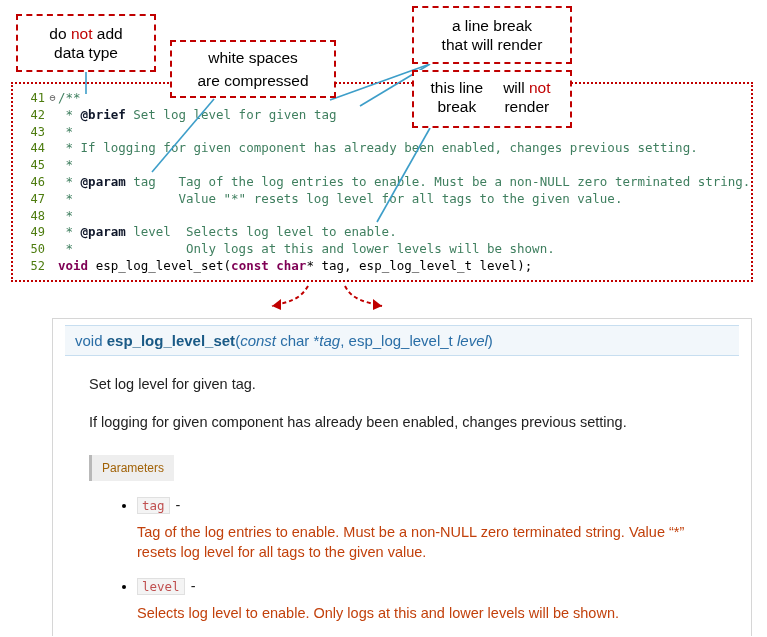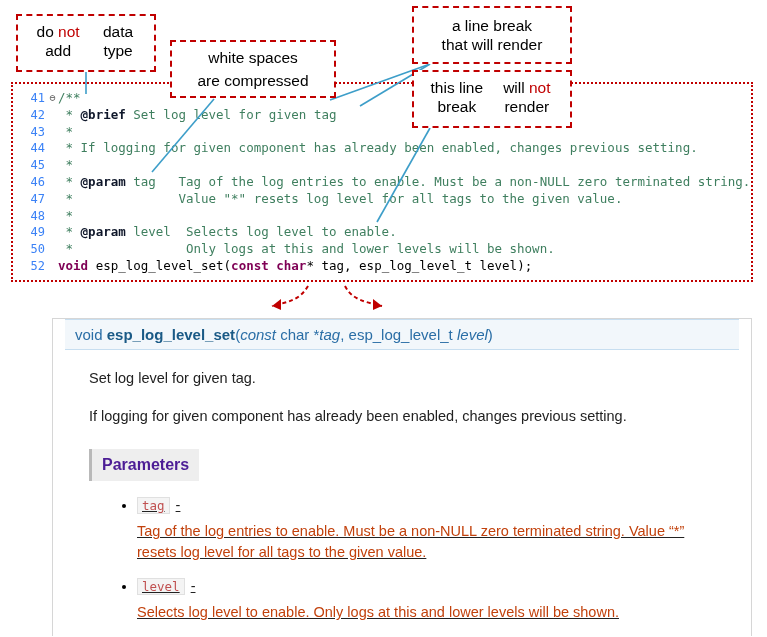--- a/index.html
+++ b/index.html
@@ -31,21 +31,21 @@
   .callout .hl {
     color: #c00000;
   }
 
   #callout-no-datatype {
     left: 16px;
     top: 14px;
     width: 140px;
     height: 58px;
     display: flex;
-    flex-direction: row;
+    flex-direction: column;
     justify-content: center;
   }
   #callout-whitespace {
     left: 170px;
     top: 40px;
     width: 166px;
     height: 58px;
     display: flex;
     flex-direction: column;
     justify-content: space-between;
@@ -90,21 +90,21 @@
   .code-row {
     display: flex;
     align-items: flex-start;
     white-space: pre;
     height: 16.8px;
   }
   .ln {
     width: 34px;
     min-width: 34px;
     text-align: right;
-    color: #3b82f6;
+    color: #4d7c0f;
     font-family: "DejaVu Sans Mono", monospace;
     font-size: 12px;
     padding-right: 2px;
     box-sizing: border-box;
   }
   .fold {
     width: 11px;
     min-width: 11px;
     text-align: center;
     color: #555555;
@@ -133,21 +133,21 @@
     top: 318px;
     width: 700px;
     height: 318px;
     background: #ffffff;
     border: 1px solid #d6d6d6;
     border-bottom: none;
     box-sizing: border-box;
     z-index: 2;
   }
   .proto {
-    margin: 0 12px 0 12px;
+    margin: 6px 12px 0 12px;
     background: #f2f7fb;
     border-top: 1px solid #c7def0;
     border-bottom: 1px solid #c7def0;
     padding: 6px 10px;
     font-family: "Liberation Sans", sans-serif;
     font-size: 15px;
     color: #2a6ea6;
   }
   .proto .fn-name {
     font-weight: bold;
@@ -163,30 +163,29 @@
     line-height: 1.4;
   }
   .doc-p {
     margin: 18px 0 0 0;
   }
   .params-head {
     display: inline-block;
     background: #eeeeee;
     border-left: 3px solid #b9b9b9;
     padding: 5px 10px;
-    font-weight: bold;
-    font-size: 16px;
-    color: #4c1d95;
+    font-weight: normal;
+    font-size: 12px;
+    color: #a16207;
     margin-top: 22px;
   }
   .param-list {
     margin: 12px 0 0 0;
     padding-left: 48px;
     list-style: disc;
-    text-decoration: underline;
   }
   .param-list li {
     margin-top: 14px;
   }
   .param-list li::marker {
     color: #000000;
   }
   .param-code {
     font-family: "DejaVu Sans Mono", monospace;
     font-size: 12.5px;

